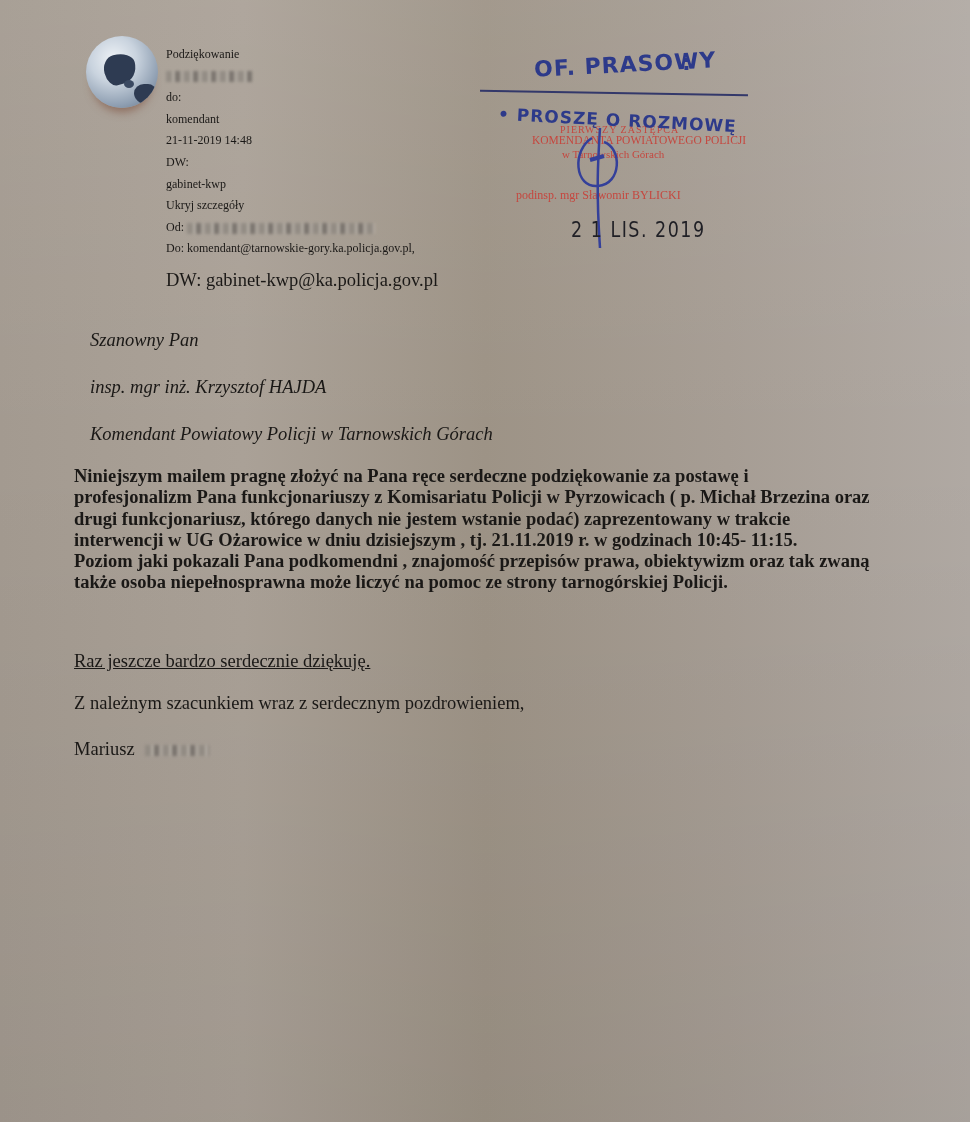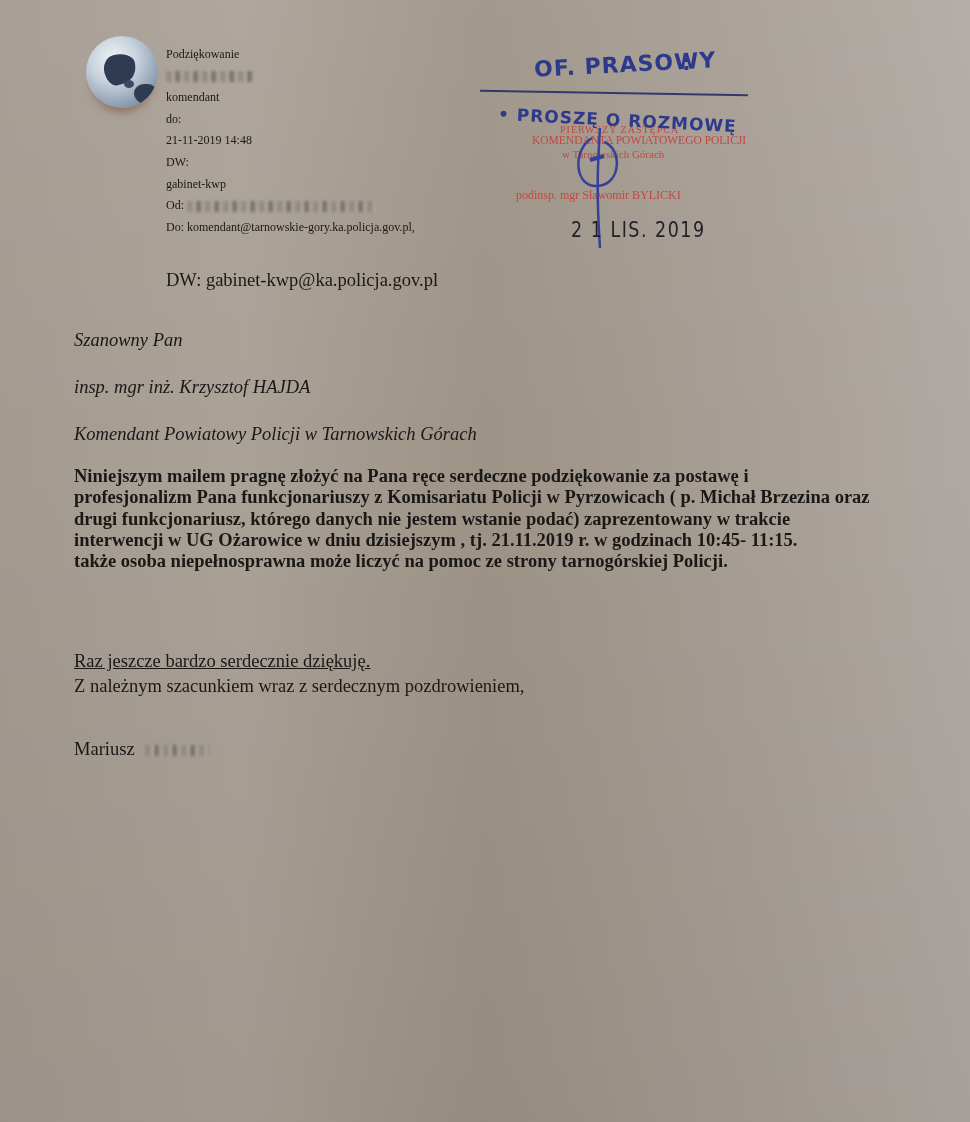--- a/index.html
+++ b/index.html
@@ -37,21 +37,21 @@
       position: absolute; left: 166px; top: 44px;
       font-size: 12px; line-height: 21.6px;
     }
     .header-block .line { white-space: nowrap; }
     .blur {
       display: inline-block; height: 11px; vertical-align: middle;
       background: repeating-linear-gradient(90deg, #8d8780 0 6px, #b6afa7 6px 9px, #6f6a65 9px 14px, #aaa39b 14px 18px);
       filter: blur(1.5px); opacity: 0.8;
     }
     .dw-line { position: absolute; left: 166px; top: 270px; font-size: 18.5px; white-space: nowrap; }
-    .italic { font-style: italic; }
+    .italic { font-style: italic; margin-left: 16px; }
     .p { position: absolute; left: 74px; font-size: 18.5px; white-space: nowrap; }
     .body-para {
       position: absolute; left: 74px; top: 466px; width: 850px;
       font-size: 18.5px; line-height: 21.3px;
     }
     .body-para .line { white-space: nowrap; font-weight: bold; }
     .underline { text-decoration: underline; }
 
     
     .hand {
@@ -88,25 +88,26 @@
 
 <div class="globe">
   <div class="land1"></div>
     <div class="land2"></div>
     <div class="land3"></div>
 </div>
 
 <div class="header-block">
   <div class="line">Podziękowanie</div>
   <div class="line"><span class="blur" style="width:86px"></span></div>
+  <div class="line">do:</div>
   <div class="line">komendant</div>
-  <div class="line">do:</div>
   <div class="line">21-11-2019 14:48</div>
   <div class="line">DW:</div>
   <div class="line">gabinet-kwp</div>
+  <div class="line">Ukryj szczegóły</div>
   <div class="line"><span>Od:</span> <span class="blur" style="width:188px"></span></div>
   <div class="line">Do: komendant@tarnowskie-gory.ka.policja.gov.pl,</div>
 </div>
 <div class="dw-line">DW: gabinet-kwp@ka.policja.gov.pl</div>
 
 <div class="hand hand-title">OF. PRASOWY</div>
 <div class="hand hand-colon">:</div>
 <div class="hand-rule"></div>
 <div class="stamp-red stamp-r1">PIERWSZY ZASTĘPCA</div>
 <div class="stamp-red stamp-r2">KOMENDANTA POWIATOWEGO POLICJI</div>
@@ -122,21 +123,22 @@
 
 <div class="p italic" style="top:330px">Szanowny Pan</div>
 <div class="p italic" style="top:377px">insp. mgr inż. Krzysztof HAJDA</div>
 <div class="p italic" style="top:424px">Komendant Powiatowy Policji w Tarnowskich Górach</div>
 
 <div class="body-para">
   <div class="line">Niniejszym mailem pragnę złożyć na Pana ręce serdeczne podziękowanie  za postawę i</div>
   <div class="line">profesjonalizm Pana funkcjonariuszy z Komisariatu Policji w Pyrzowicach ( p. Michał Brzezina oraz</div>
   <div class="line">drugi funkcjonariusz, którego danych nie jestem wstanie podać) zaprezentowany w trakcie</div>
   <div class="line">interwencji w UG Ożarowice w dniu dzisiejszym , tj. 21.11.2019 r. w godzinach 10:45- 11:15.</div>
+  <div class="line">Poziom jaki pokazali Pana podkomendni , znajomość przepisów prawa, obiektywizm oraz tak zwaną</div>
   <div class="line">także osoba niepełnosprawna może liczyć na pomoc ze strony tarnogórskiej Policji.</div>
 </div>
 
 <div class="p underline" style="top:651px">Raz jeszcze bardzo serdecznie dziękuję.</div>
-<div class="p" style="top:676px">Z należnym szacunkiem wraz z serdecznym pozdrowieniem,</div>
+<div class="p" style="top:693px">Z należnym szacunkiem wraz z serdecznym pozdrowieniem,</div>
 <div class="p" style="top:739px">
   <span>Mariusz</span>
   <span class="blur" style="width:64px; margin-left:6px"></span>
 </div>
 
 </body></html>

